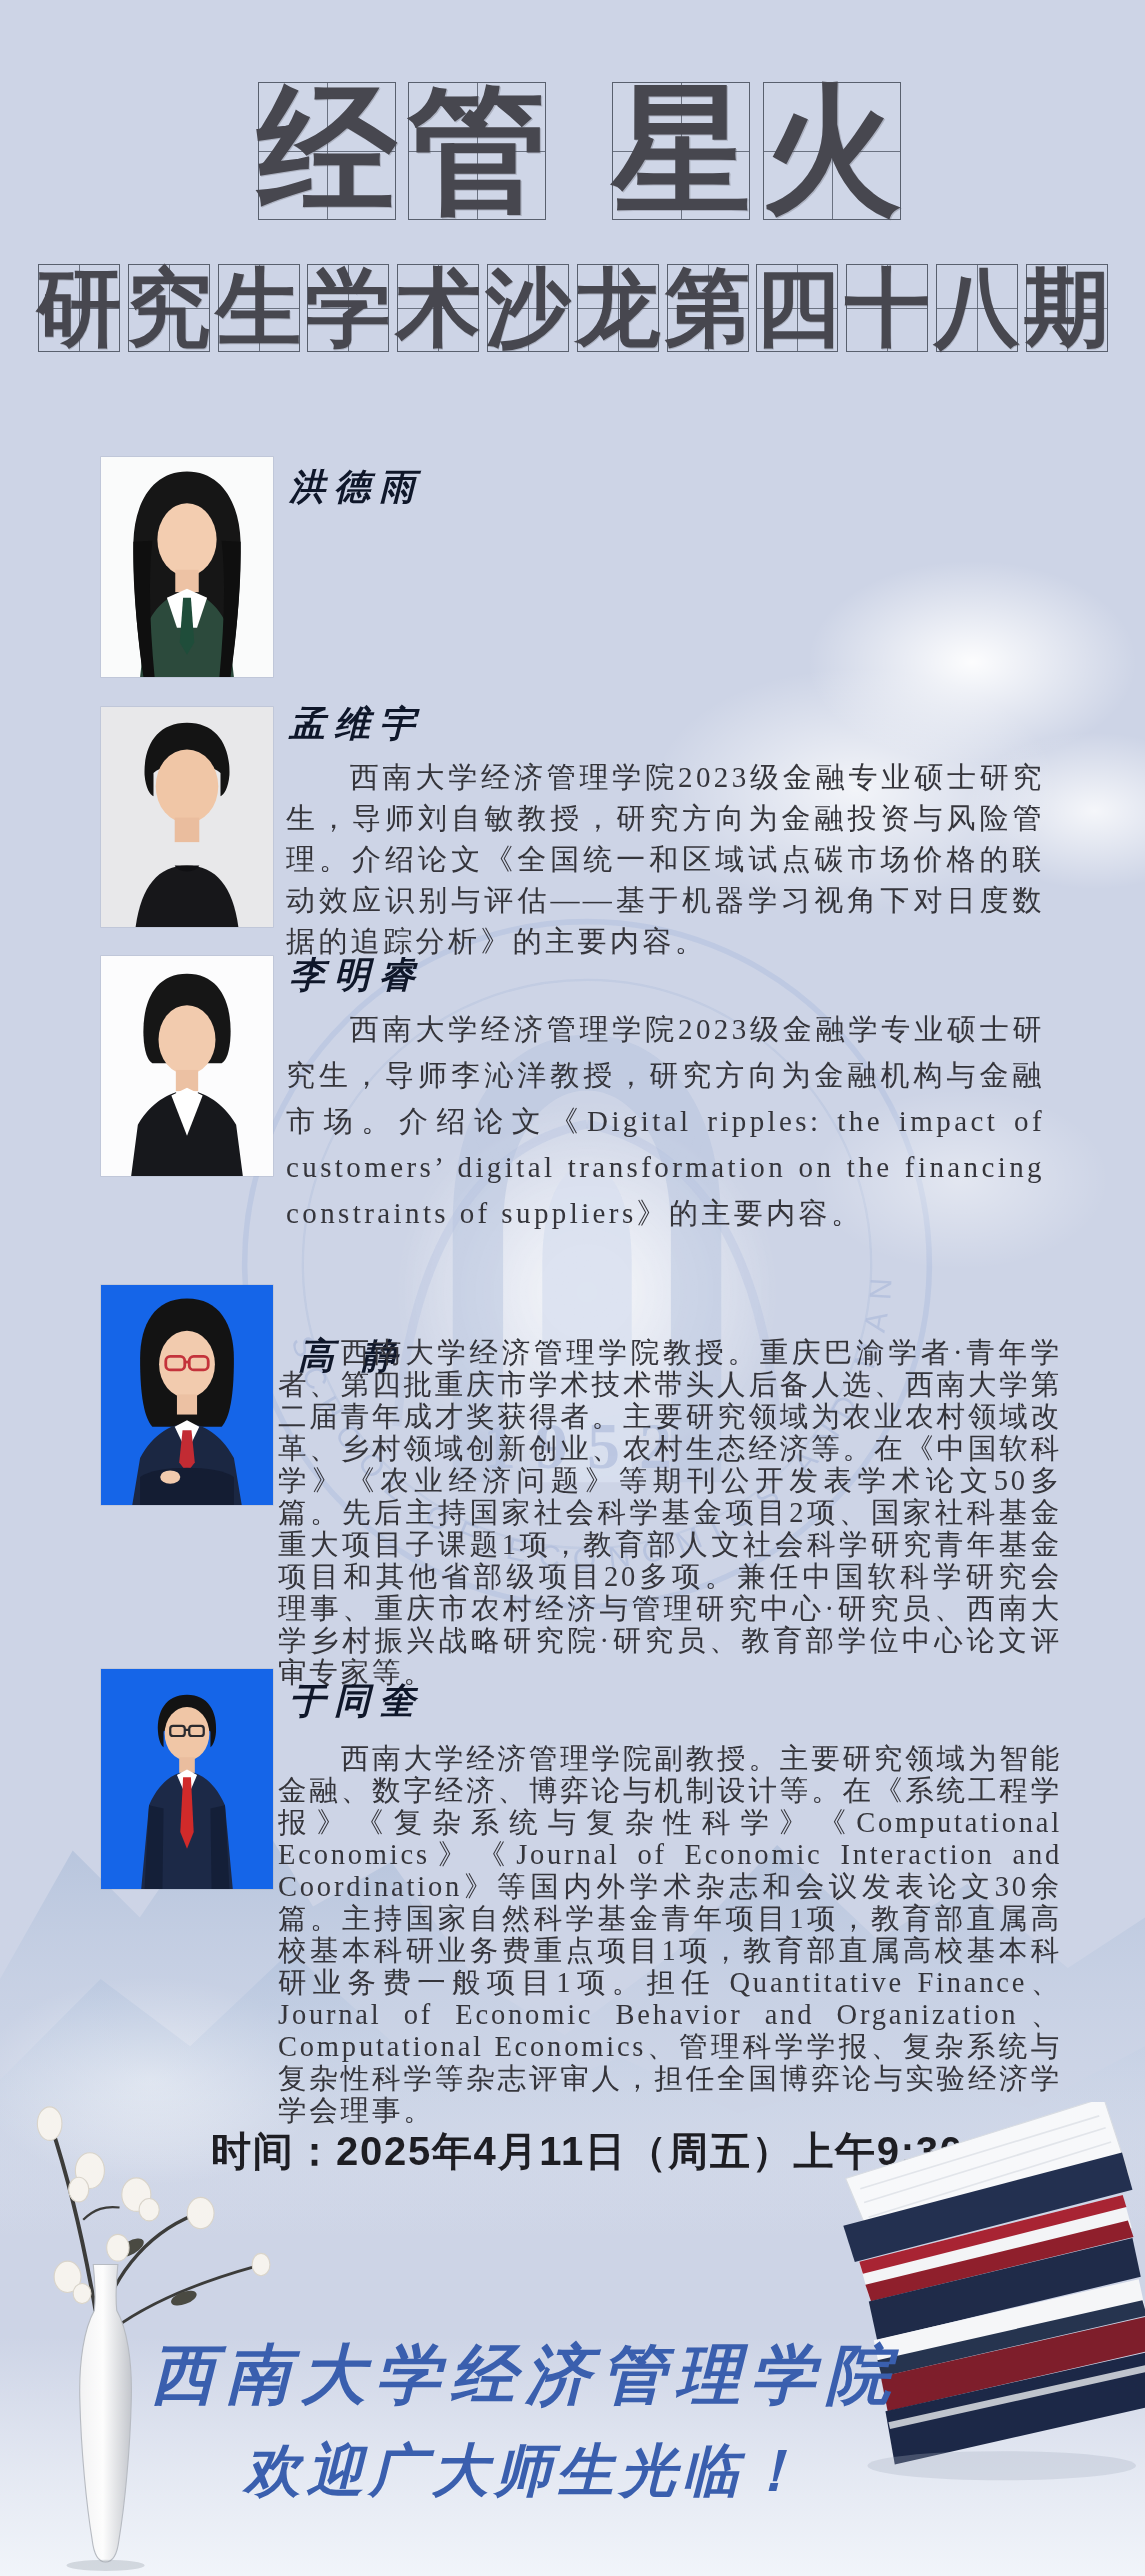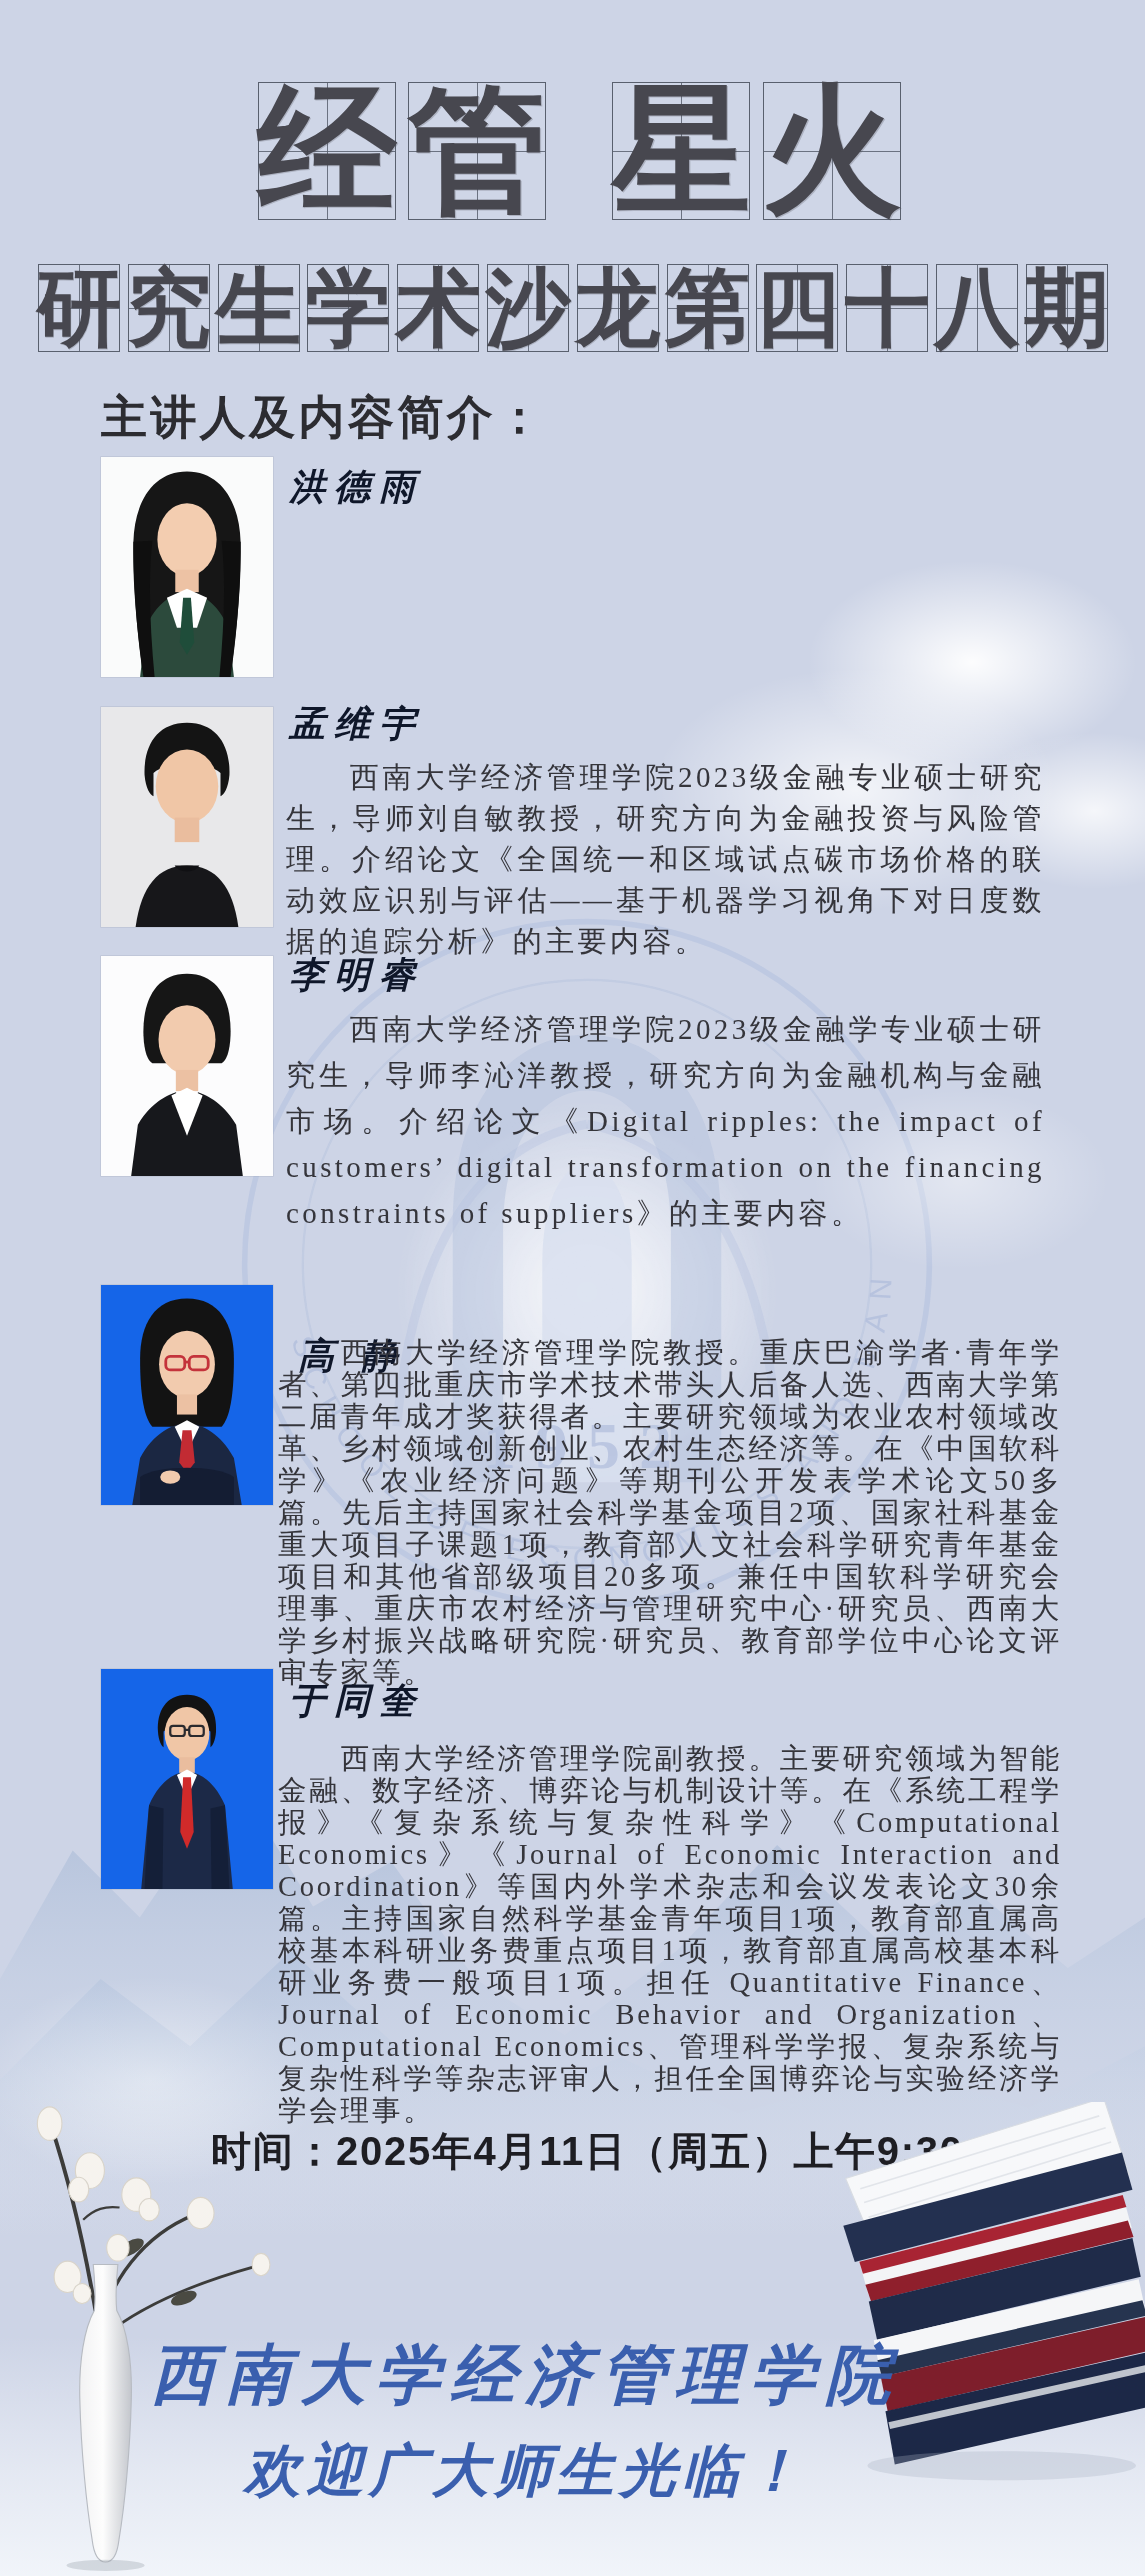--- a/index.html
+++ b/index.html
@@ -203,21 +203,20 @@
         <span class="ch">十</span>
       </div>
     <div class="sbox">
         <span class="ch">八</span>
       </div>
     <div class="sbox">
         <span class="ch">期</span>
       </div>
   </div>
 
-  <div class="section-heading heading-speakers">主讲人及内容简介：</div>
 
   <div class="photo p1">
     <svg viewBox="0 0 308 394" aria-hidden="true">
       <rect width="308" height="394" fill="#fafbfb"></rect>
       <path d="M154 26 C92 26 60 82 58 152 C56 244 68 332 76 394 L232 394 C240 326 252 244 250 152 C248 82 216 26 154 26 Z" fill="#161616"></path>
       <ellipse cx="154" cy="148" rx="53" ry="65" fill="#f3cdb0"></ellipse>
       <rect x="133" y="202" width="42" height="40" fill="#edc2a4"></rect>
       <path d="M70 394 L80 306 C100 260 126 250 136 246 L154 268 L172 246 C182 250 208 260 228 306 L238 394 Z" fill="#2c4a3c"></path>
       <polygon points="118,252 154,236 190,252 172,306 136,306" fill="#ffffff"></polygon>
       <polygon points="147,252 161,252 167,332 154,354 141,332" fill="#1f4d3a"></polygon>

